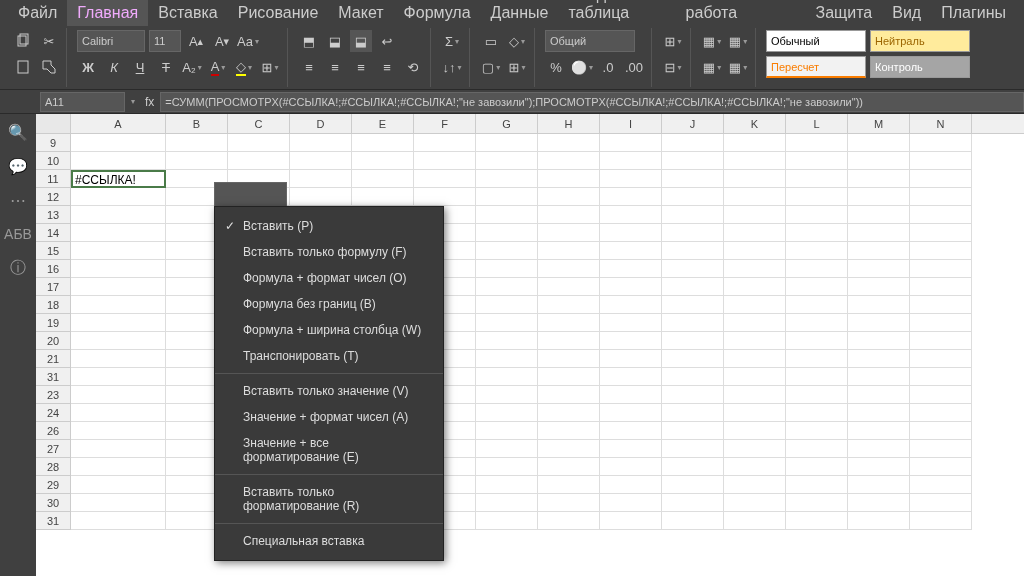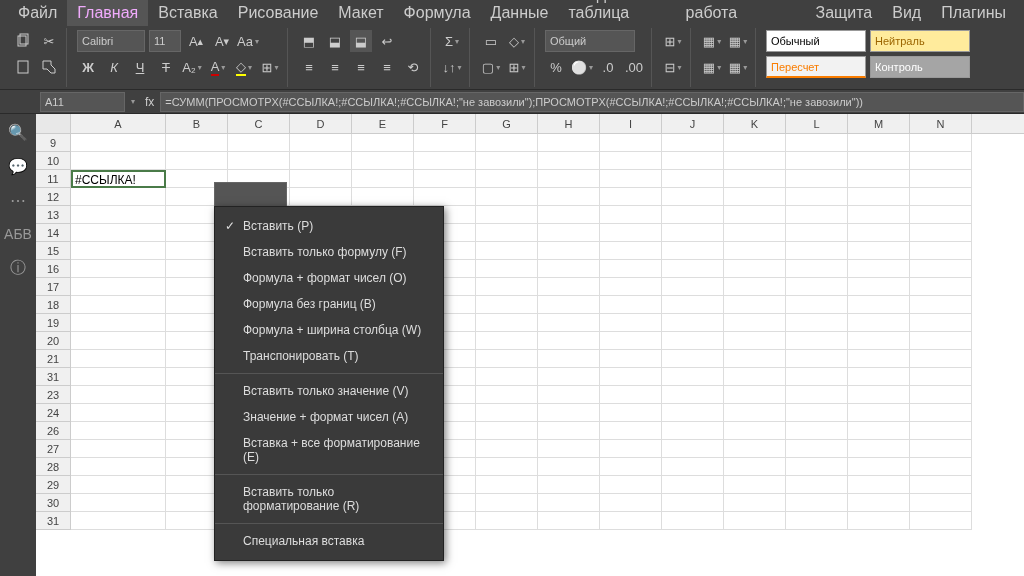--- a/index.html
+++ b/index.html
@@ -614,20 +614,20 @@
     <div class="ctx-menu" id="ctxmenu">
         <div class="ctx-item checked">Вставить (P)</div>
         <div class="ctx-item">Вставить только формулу (F)</div>
         <div class="ctx-item">Формула + формат чисел (O)</div>
         <div class="ctx-item">Формула без границ (B)</div>
         <div class="ctx-item">Формула + ширина столбца (W)</div>
         <div class="ctx-item">Транспонировать (T)</div>
         <div class="ctx-sep"></div>
         <div class="ctx-item">Вставить только значение (V)</div>
         <div class="ctx-item">Значение + формат чисел (A)</div>
-        <div class="ctx-item">Вставка + все форматирование (E)</div>
+        <div class="ctx-item">Значение + все форматирование (E)</div>
         <div class="ctx-sep"></div>
         <div class="ctx-item">Вставить только форматирование (R)</div>
         <div class="ctx-sep"></div>
         <div class="ctx-item">Специальная вставка</div>
       </div>
   </div>
 </div>
 
 </body></html>

